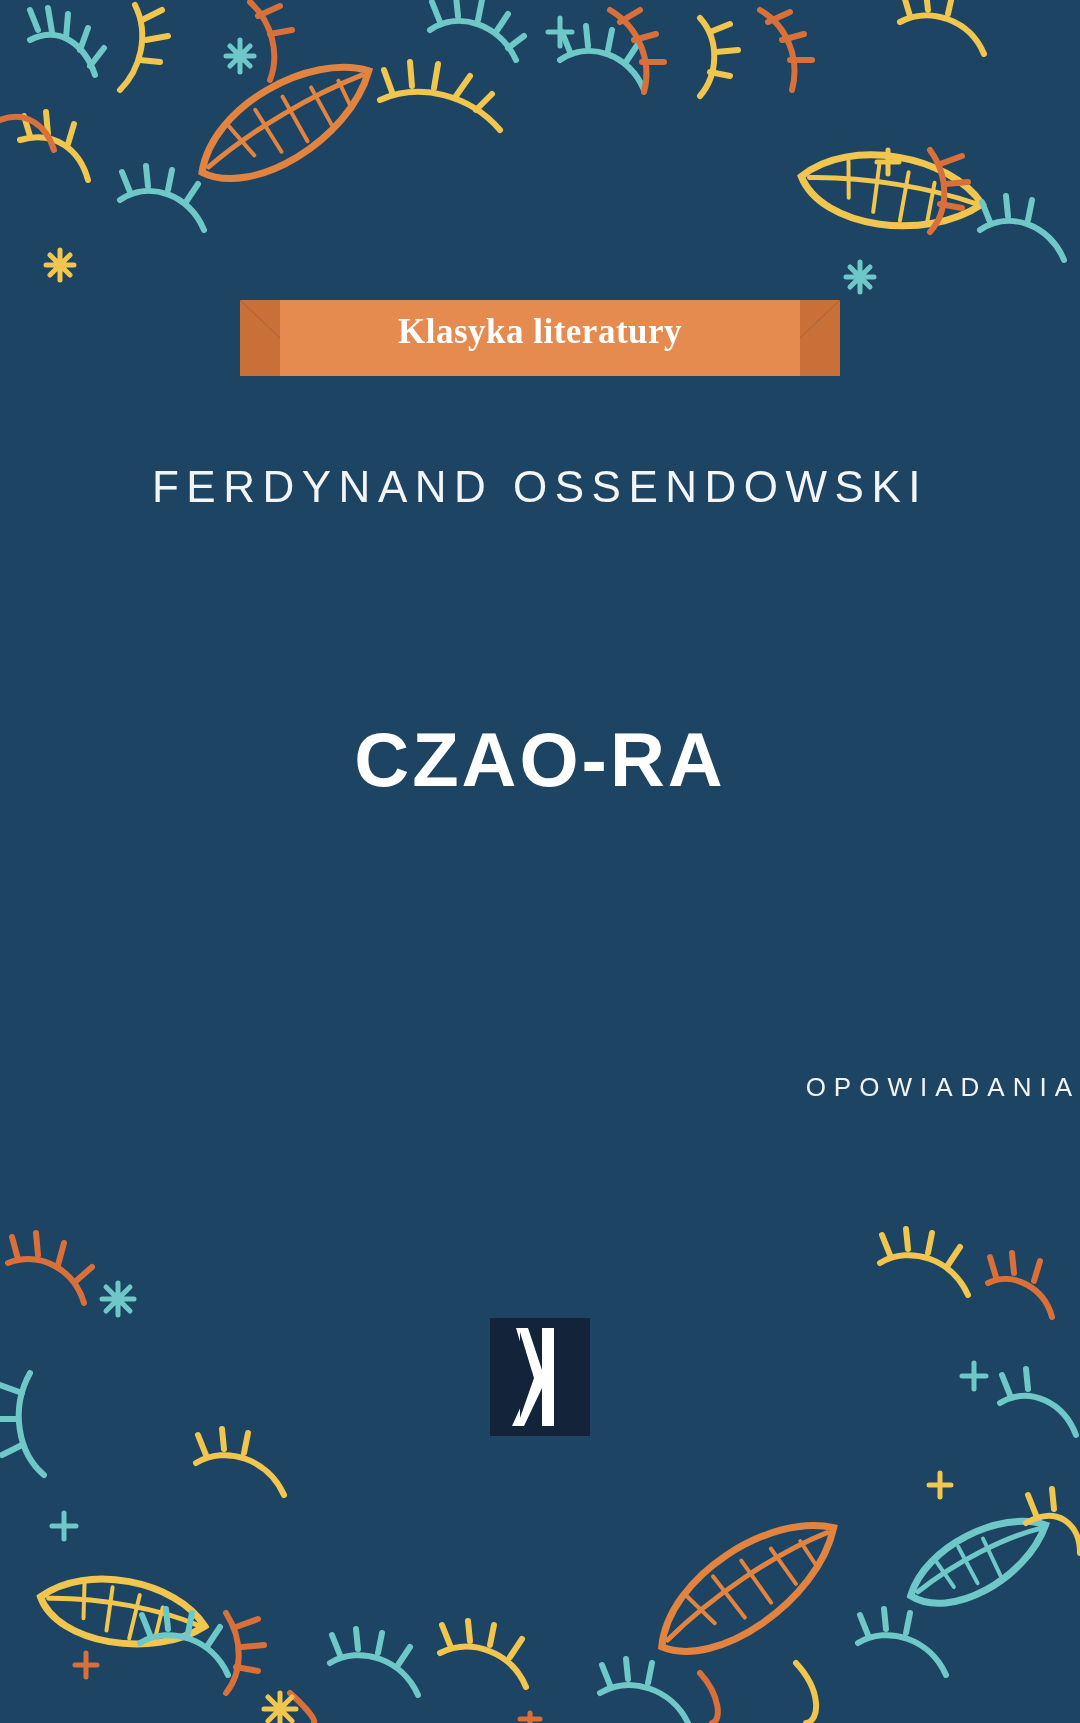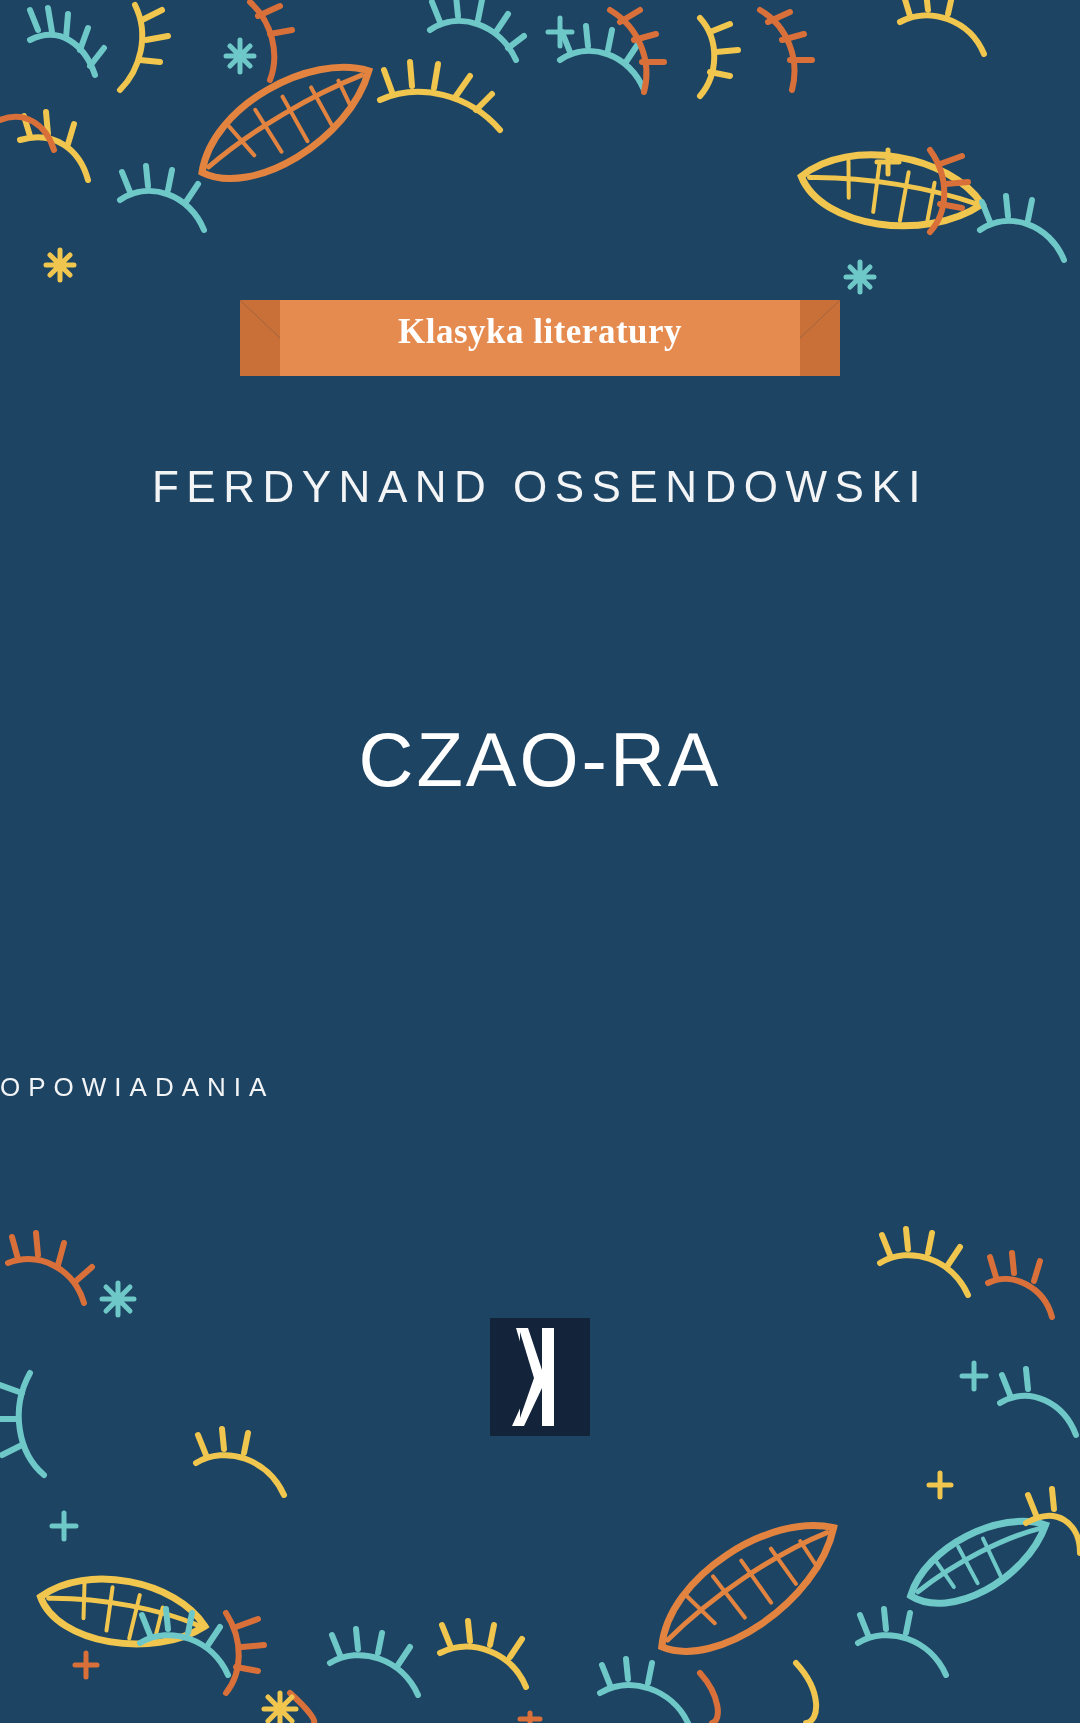--- a/index.html
+++ b/index.html
@@ -74,29 +74,29 @@
 
   .title {
     position: absolute;
     top: 716px;
     left: 0;
     width: 1080px;
     text-align: center;
     color: #ffffff;
     font-size: 76px;
     letter-spacing: 3px;
-    font-weight: 400;
+    font-weight: 700;
   }
 
   .subtitle {
     position: absolute;
     top: 1072px;
     left: 0;
     width: 1080px;
-    text-align: left;
+    text-align: right;
     color: #f2f4f6;
     font-size: 26px;
     letter-spacing: 8px;
   }
 
   .logo {
     position: absolute;
     top: 1318px;
     left: 50%;
     transform: translateX(-50%);

